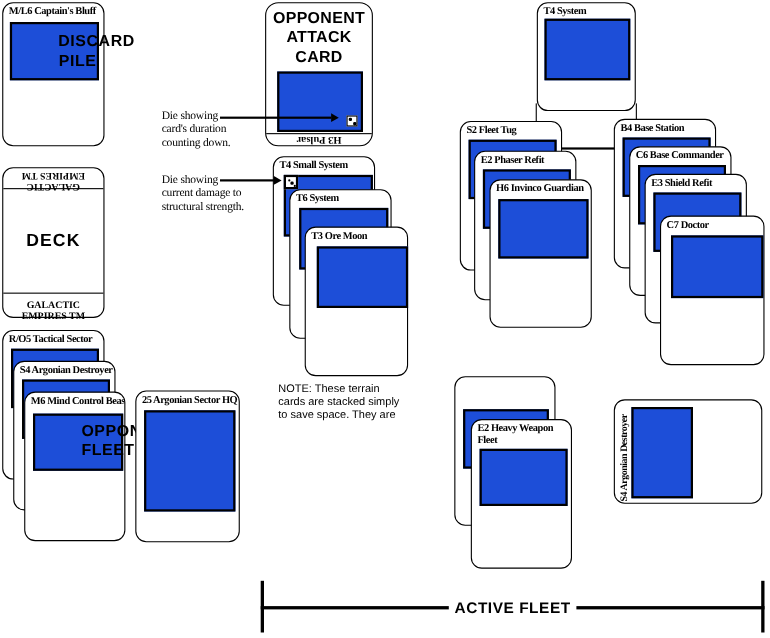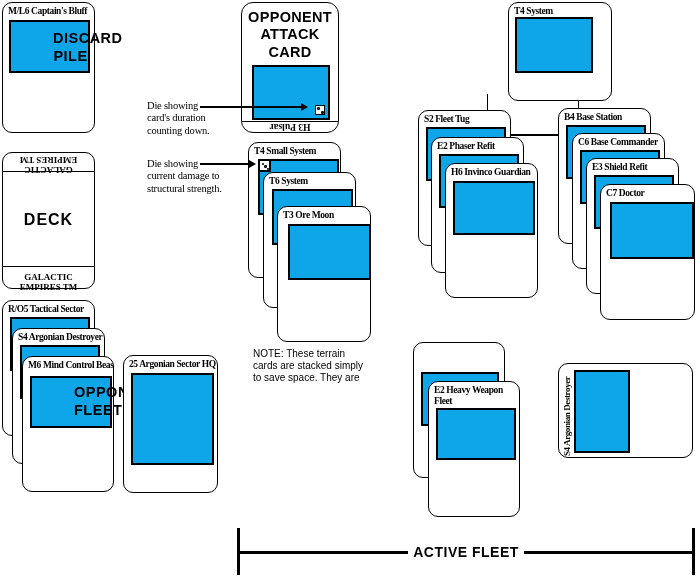--- a/index.html
+++ b/index.html
@@ -12,21 +12,21 @@
   .card {
     position: absolute; background: #fff;
     border: 1.5px solid #000; border-radius: 10px;
   }
   .ctitle {
     font-family: "Liberation Serif", serif; font-weight: bold;
     font-size: 9.5px; letter-spacing: -0.4px; line-height: 1.2;
     padding: 3px 2px 0 5px; white-space: nowrap; overflow: hidden;
   }
   .ctitle .tline { white-space: nowrap; }
-  .ibox { position: absolute; background: #0ea5e9; border: 2px solid #000; padding-left: 42px; }
+  .ibox { position: absolute; background: #1d4ed8; border: 2px solid #000; padding-left: 42px; }
   .zone {
     text-align: center; font-weight: bold; font-size: 14.5px;
     letter-spacing: 0.5px; line-height: 1.25; padding-top: 7px;
   }
   .die { position: absolute; background: #fff; border: 1.5px solid #000; }
   .pip { position: absolute; width: 2.5px; height: 2.5px; background: #000; border-radius: 50%; }
   .hline { position: absolute; height: 1.5px; background: #000; }
   .vline { position: absolute; width: 1.5px; background: #000; }
   .ahead {
     position: absolute; width: 0; height: 0;
@@ -164,21 +164,21 @@
   </div>
   <div class="card" style="left:263px;top:172px;width:93px;height:136px">
     <div class="ctitle">T6 System</div>
     <div class="ibox" style="left:8px;top:16px;width:81px;height:56px"></div>
   </div>
   <div class="card" style="left:277px;top:206px;width:94px;height:136px">
     <div class="ctitle">T3 Ore Moon</div>
     <div class="ibox" style="left:10px;top:17px;width:83px;height:56px"></div>
   </div>
 
-  <div class="card" style="left:508px;top:2px;width:104px;height:99px">
+  <div class="card" style="left:488px;top:2px;width:90px;height:99px">
     <div class="ctitle">T4 System</div>
     <div class="ibox" style="left:6px;top:14px;width:78px;height:56px"></div>
   </div>
 
   <div class="card" style="left:418px;top:110px;width:93px;height:136px">
     <div class="ctitle">S2 Fleet Tug</div>
     <div class="ibox" style="left:7px;top:16px;width:80px;height:54px"></div>
   </div>
   <div class="card" style="left:431px;top:137px;width:93px;height:136px">
     <div class="ctitle">E2 Phaser Refit</div>
@@ -194,21 +194,21 @@
     <div class="ibox" style="left:7px;top:16px;width:80px;height:54px"></div>
   </div>
   <div class="card" style="left:572px;top:133px;width:93px;height:136px">
     <div class="ctitle">C6 Base Commander</div>
     <div class="ibox" style="left:7px;top:16px;width:80px;height:54px"></div>
   </div>
   <div class="card" style="left:586px;top:158px;width:93px;height:136px">
     <div class="ctitle">E3 Shield Refit</div>
     <div class="ibox" style="left:7px;top:16px;width:80px;height:54px"></div>
   </div>
-  <div class="card" style="left:600px;top:184px;width:95px;height:136px">
+  <div class="card" style="left:600px;top:196px;width:95px;height:136px">
     <div class="ctitle">C7 Doctor</div>
     <div class="ibox" style="left:9px;top:17px;width:84px;height:57px"></div>
   </div>
 
   <div class="card" style="left:413px;top:342px;width:92px;height:136px">
     <div class="ibox" style="left:7px;top:29px;width:78px;height:54px"></div>
   </div>
   <div class="card" style="left:428px;top:381px;width:92px;height:136px">
     <div class="ctitle">
       <div class="tline">E2 Heavy Weapon</div>

